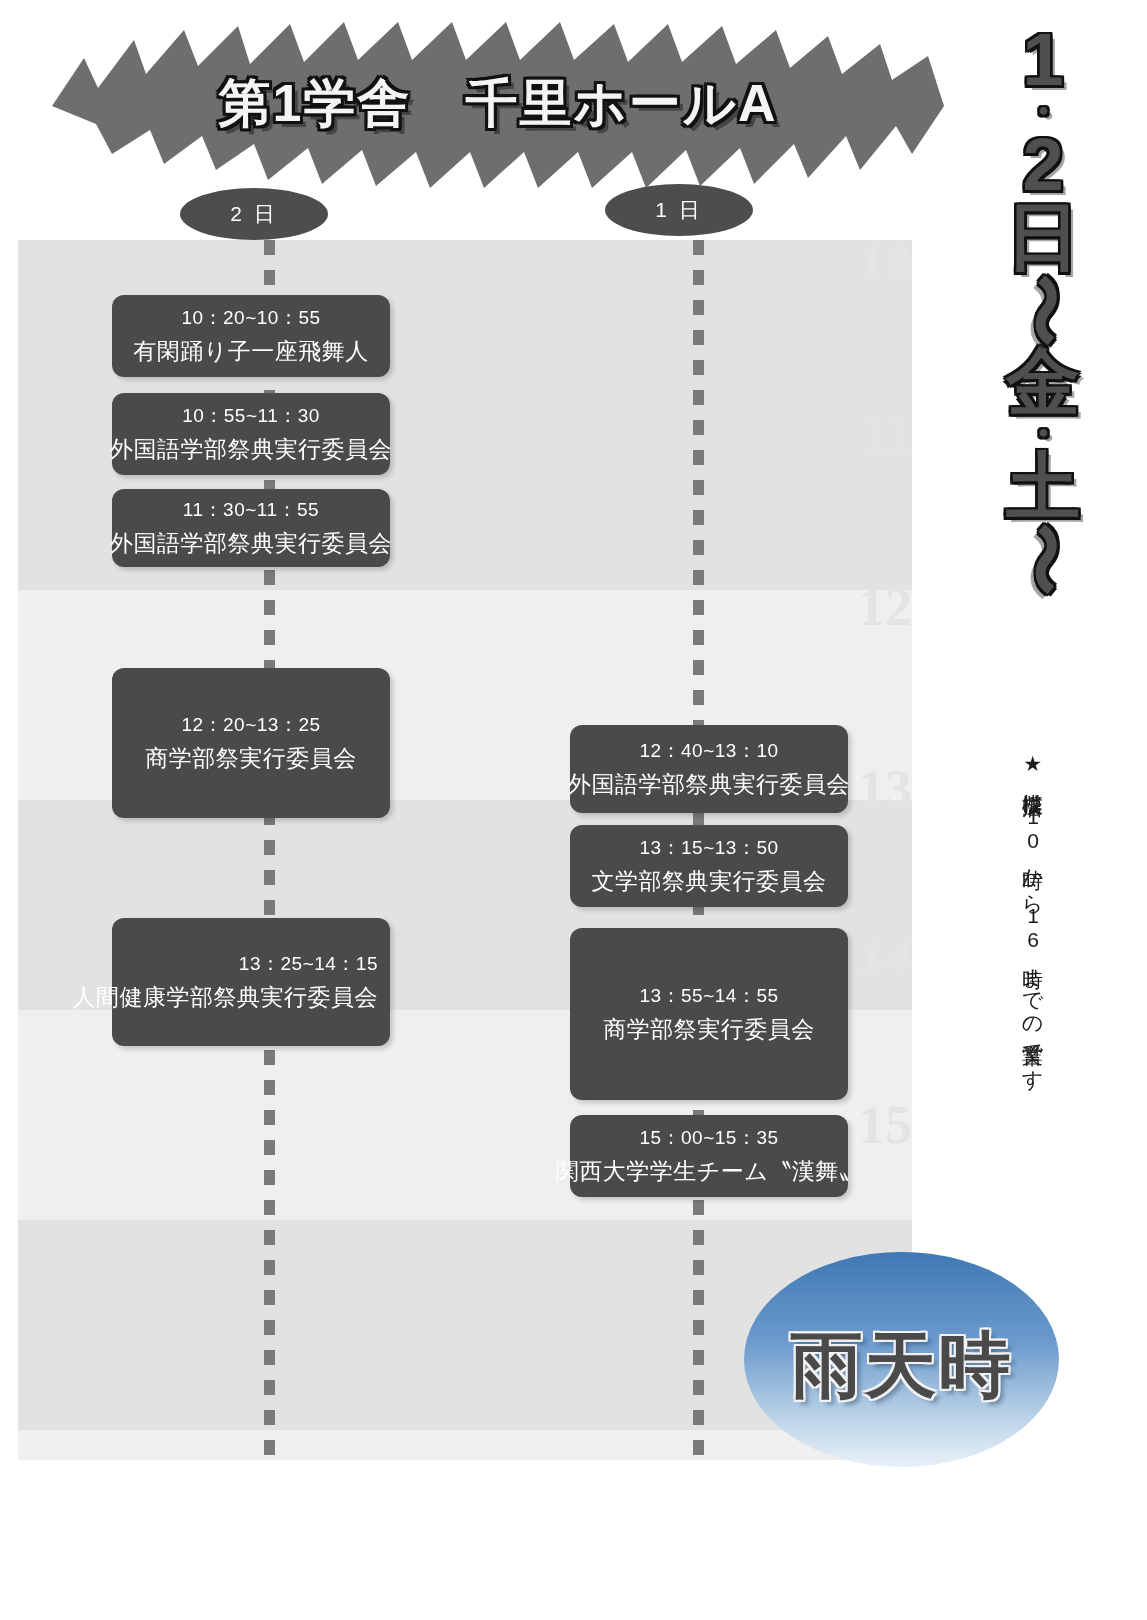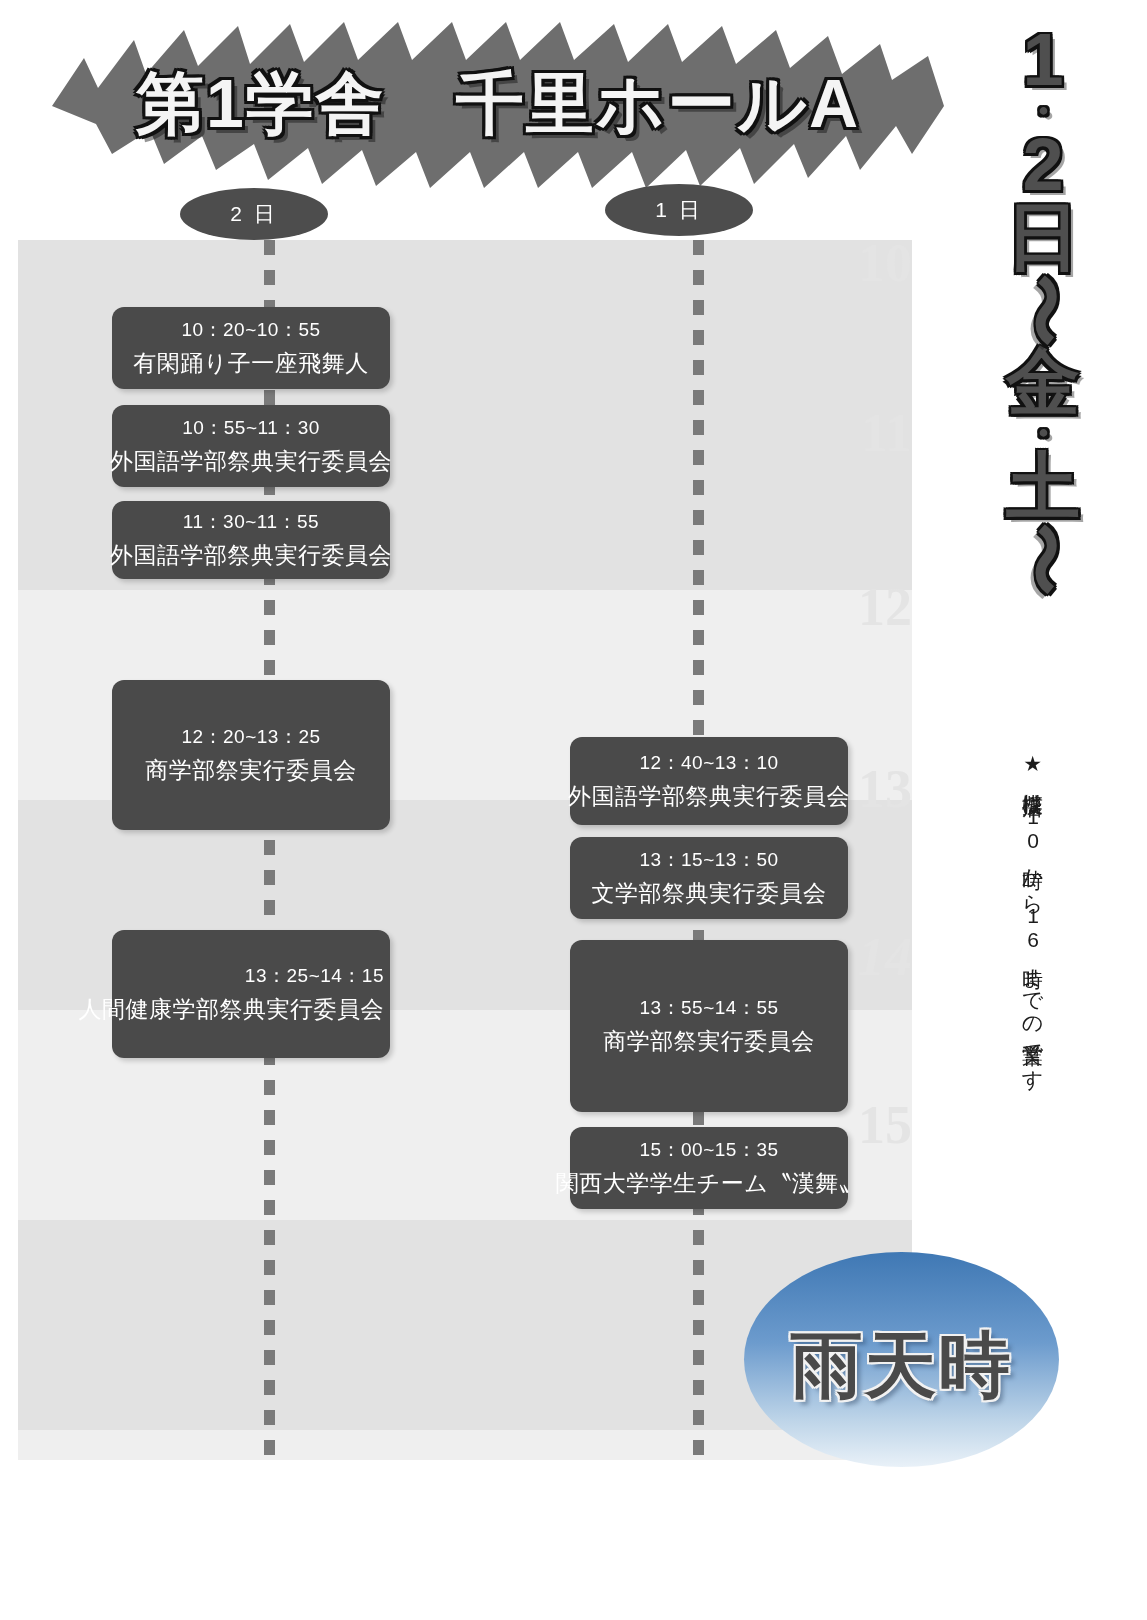--- a/index.html
+++ b/index.html
@@ -12,21 +12,21 @@
   }
 
   
   #title-burst{
     position:absolute;left:38px;top:14px;width:920px;height:180px;
   }
   #title-burst svg{position:absolute;left:0;top:0;}
   #title-text{
     position:absolute;left:0;top:0;width:920px;height:180px;
     display:flex;align-items:center;justify-content:center;
-    font-size:68px;font-weight:bold;letter-spacing:2px;
+    font-size:52px;font-weight:bold;letter-spacing:2px;
     color:#f4f4f4;
     text-shadow:
       -3px -3px 0 #111, 3px -3px 0 #111, -3px 3px 0 #111, 3px 3px 0 #111,
       -3px 0 0 #111, 3px 0 0 #111, 0 -3px 0 #111, 0 3px 0 #111,
       6px 6px 0 rgba(20,20,20,.45);
     white-space:nowrap;
   }
 
   
   .day-pill{
@@ -62,21 +62,21 @@
     font-weight:bold;font-size:54px;color:#e4e4e4;
     line-height:1;z-index:3;
   }
 
   
   .event{
     position:absolute;box-sizing:border-box;
     background:#4a4a4a;border-radius:12px;color:#ffffff;
     display:flex;flex-direction:column;align-items:center;justify-content:center;
     box-shadow:3px 3px 5px rgba(0,0,0,.18);
-    z-index:4;padding:4px 6px;text-align:center;margin-top:12px;
+    z-index:4;padding:4px 12px;text-align:center;
   }
   .event .time{font-size:19px;letter-spacing:.5px;margin-bottom:5px;}
   .event .name{font-size:23px;letter-spacing:.5px;white-space:nowrap;}
   .col-left{left:94px;width:278px;}
   .col-right{left:552px;width:278px;}
 
   
   #side-headline{
     position:absolute;left:988px;top:24px;width:110px;
     display:flex;flex-direction:column;align-items:center;

